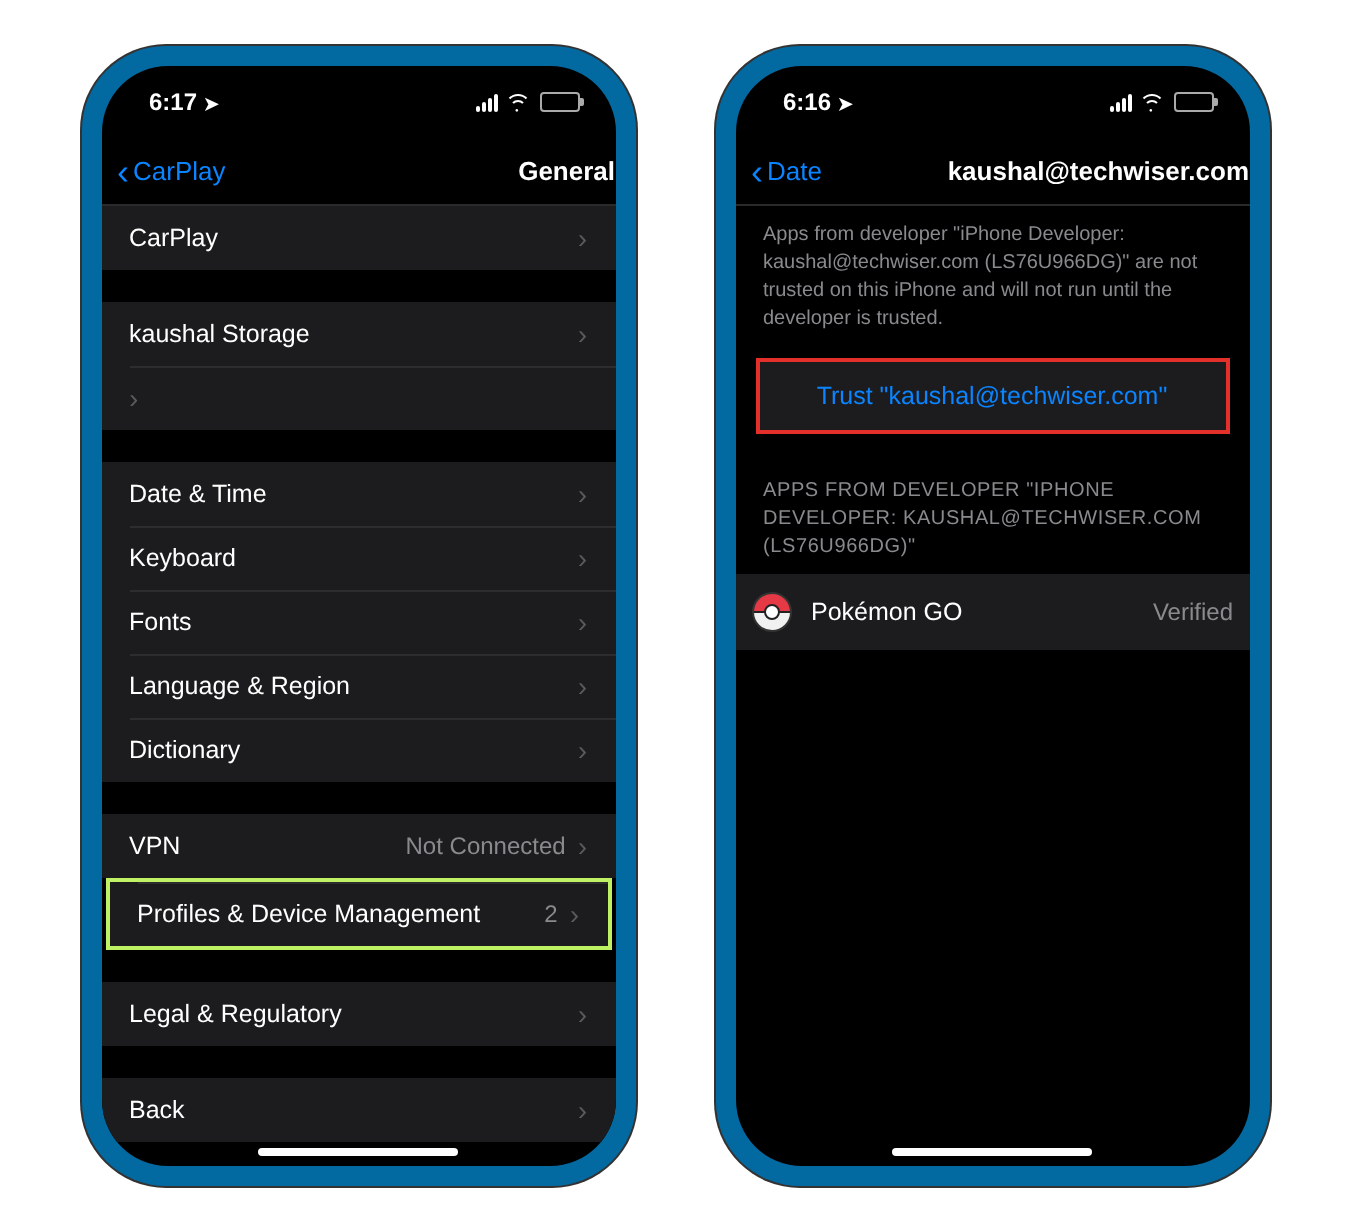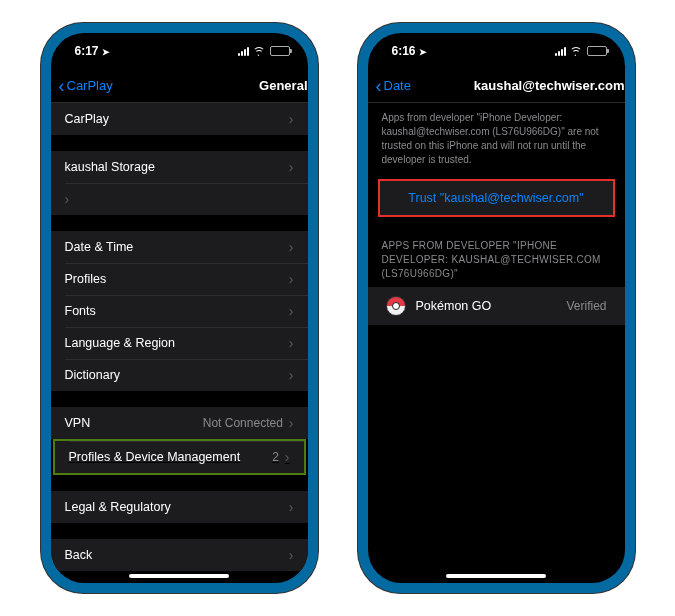--- a/index.html
+++ b/index.html
@@ -15,25 +15,25 @@
     .back-chevron { font-size: 18px; line-height: 1; margin-right: 2px; }
     .nav-title { position: absolute; left: 0; right: 0; text-align: right; color: #fff; font-size: 13px; font-weight: 600; }
     .content { height: calc(100% - 70px - 12px); overflow: hidden; }
     .group { margin-top: 16px; }
     .group.first { margin-top: 0; }
     .row { display: flex; align-items: flex-end; justify-content: space-between; padding: 9px 14px 9px 14px; background: #1c1c1e; position: relative; min-height: 32px; }
     .row + .row::before { content: ""; position: absolute; top: 0; left: 14px; right: 0; height: 0.5px; background: #2d2d30; }
     .row-label { color: #fff; font-size: 12.5px; }
     .row-right { display: flex; align-items: center; gap: 6px; color: #8a8a8e; font-size: 12px; }
     .chevron { color: #5a5a5e; font-size: 14px; line-height: 1; }
-    .highlight { border: 2px solid #4d7c0f; margin: 0 2px; text-decoration: underline; }
+    .highlight { border: 2px solid #bef264; margin: 0 2px; }
     .info-text { color: #8a8a8e; font-size: 10px; padding: 8px 14px 12px 14px; line-height: 1.4; }
     .section-header { color: #8a8a8e; font-size: 10px; padding: 4px 14px 6px 14px; text-transform: uppercase; letter-spacing: 0.3px; line-height: 1.4; }
     .trust-row { background: #1c1c1e; padding: 10px 14px; text-align: center; color: #0a84ff; font-size: 12.5px; border: 2px solid #e3302b; margin: 0 10px; }
-    .app-row { display: flex; align-items: center; justify-content: space-between; padding: 9px 18px; background: #1c1c1e; }
+    .app-row { display: flex; align-items: center; justify-content: space-between; padding: 9px 8px; background: #1c1c1e; }
     .app-left { display: flex; align-items: center; gap: 10px; }
     .app-icon { width: 20px; height: 20px; border-radius: 50%; background: linear-gradient(to bottom, #e63946 0%, #e63946 48%, #222 48%, #222 52%, #f1f1f1 52%, #f1f1f1 100%); position: relative; border: 1px solid #333; }
     .app-icon::after { content: ""; position: absolute; top: 50%; left: 50%; width: 6px; height: 6px; background: #fff; border: 1px solid #222; border-radius: 50%; transform: translate(-50%, -50%); }
     .app-name { color: #fff; font-size: 12.5px; }
     .app-status { color: #8a8a8e; font-size: 12px; }
     .home-indicator { position: absolute; bottom: 5px; left: 50%; transform: translateX(-50%); width: 100px; height: 4px; background: #fff; border-radius: 3px; }
     .signal-icon { display: inline-flex; align-items: flex-end; gap: 1px; height: 9px; }
     .signal-icon span { width: 2px; background: #fff; border-radius: 1px; }
     .signal-icon span:nth-child(1){height:3px}.signal-icon span:nth-child(2){height:5px}.signal-icon span:nth-child(3){height:7px}.signal-icon span:nth-child(4){height:9px}
     .wifi-icon { width: 13px; height: 9px; position: relative; }
@@ -102,21 +102,21 @@
             </div>
           </div>
           <div class="group">
             <div class="row">
               <div class="row-label">Date &amp; Time</div>
               <div class="row-right">
                 <span class="chevron">›</span>
               </div>
             </div>
             <div class="row">
-              <div class="row-label">Profiles</div>
+              <div class="row-label">Keyboard</div>
               <div class="row-right">
                 <span class="chevron">›</span>
               </div>
             </div>
             <div class="row">
               <div class="row-label">Fonts</div>
               <div class="row-right">
                 <span class="chevron">›</span>
               </div>
             </div>

